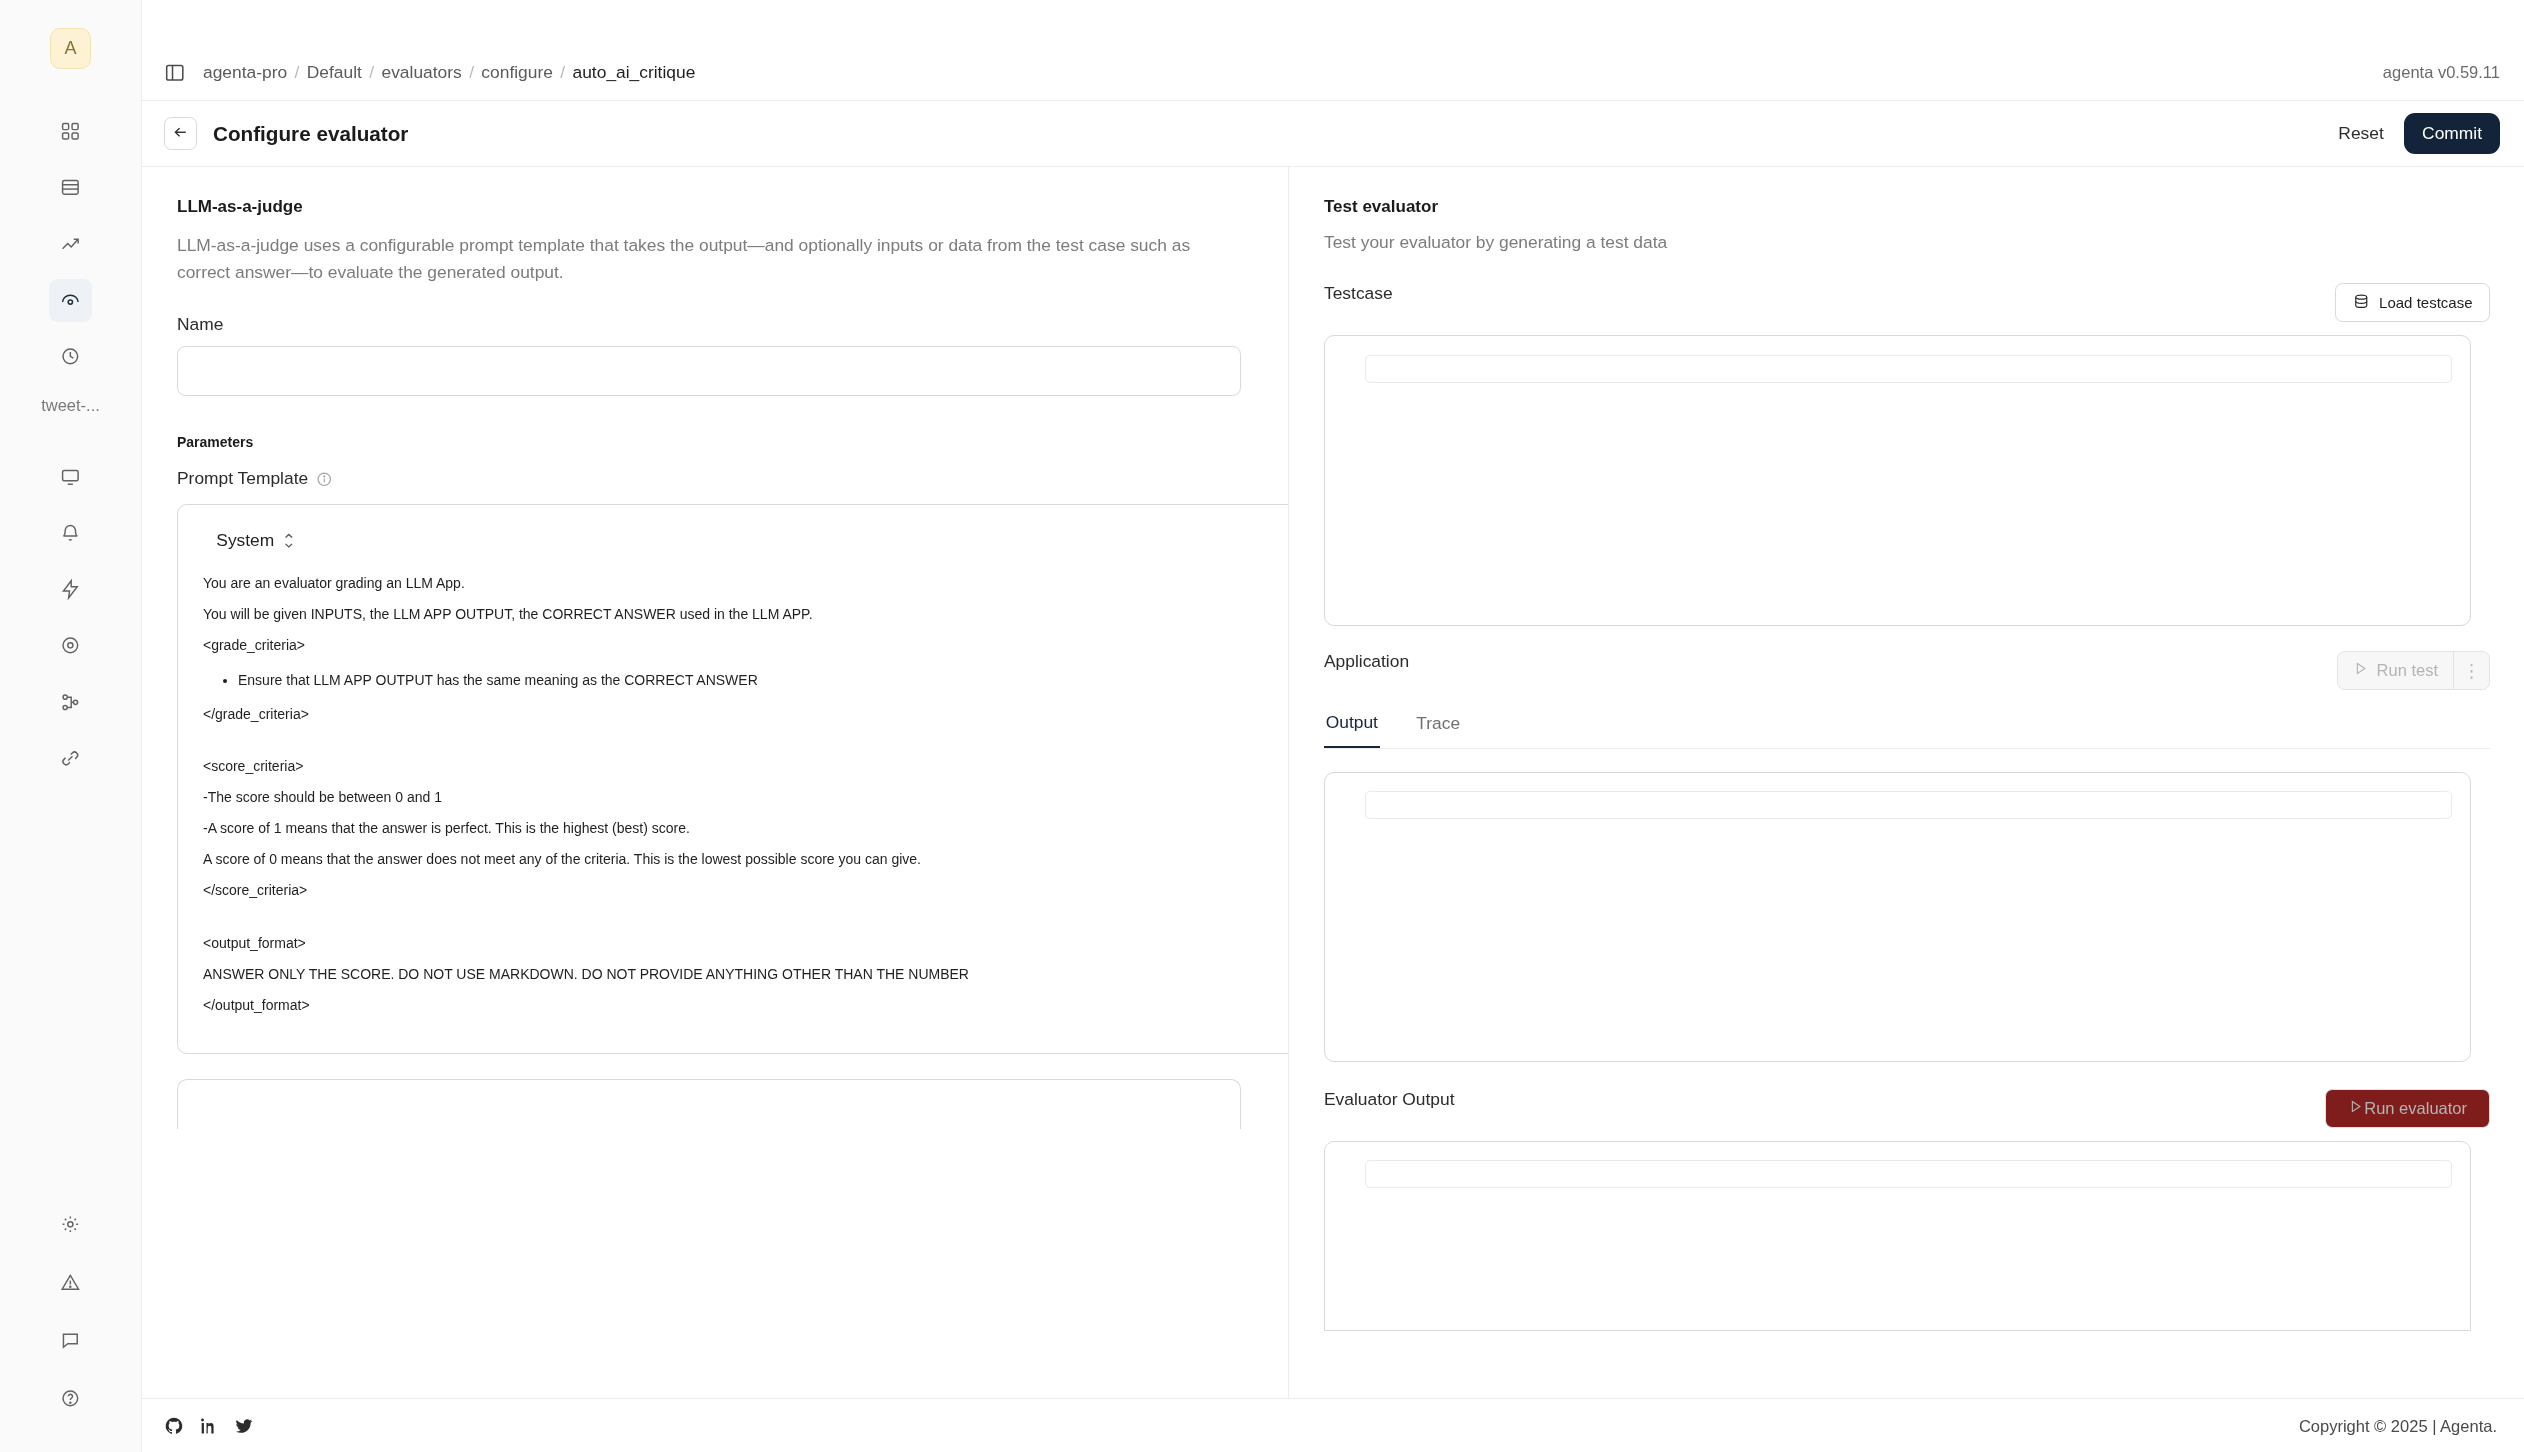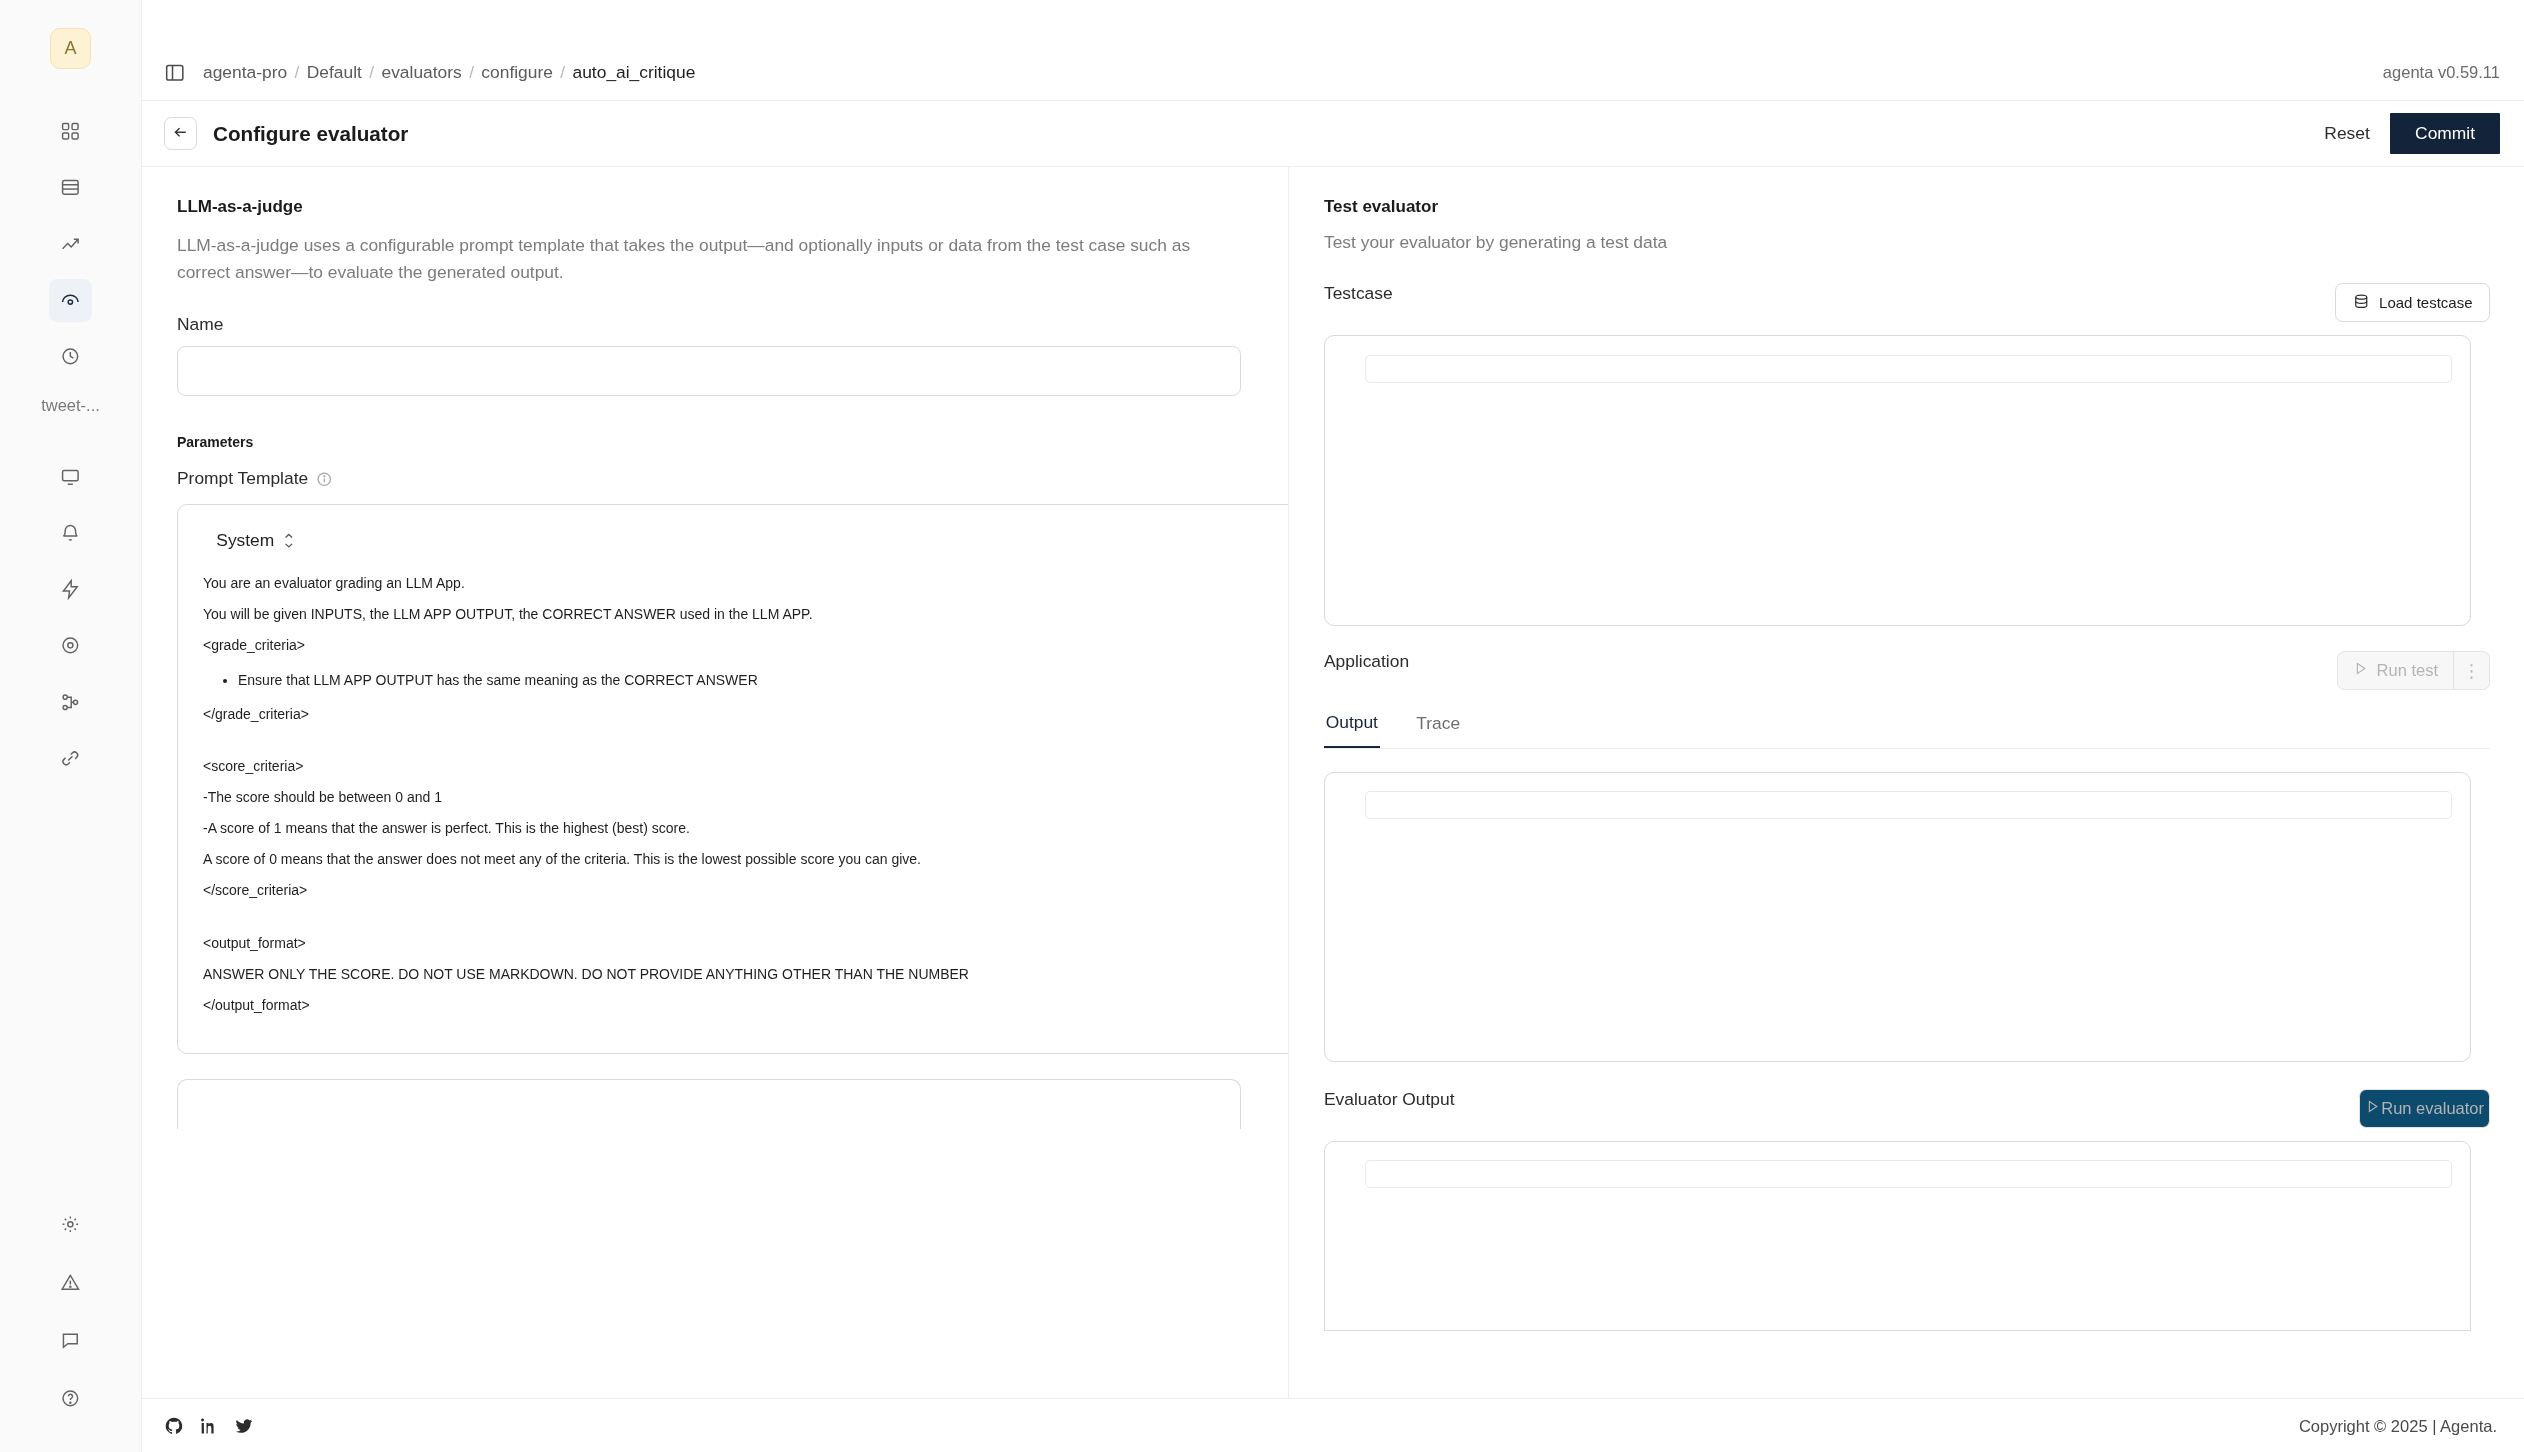--- a/index.html
+++ b/index.html
@@ -147,22 +147,22 @@
     color: #2e2e2e;
     background: transparent;
     border: none;
     padding: 6.6px 8.3px;
   }
   .btn-primary {
     background: #12233a;
     color: #ffffff;
     font-size: 17.4px;
     border: none;
-    border-radius: 1px;
-    padding: 10px 25px;
+    border-radius: 11px;
+    padding: 10px 18px;
     text-align: right;
   }
 
   
   .body {
     flex: 1 1 auto;
     display: flex;
     min-height: 0;
     background: #fff;
   }
@@ -277,25 +277,25 @@
     background: #fff;
     border-radius: 7.4px;
     font-size: 15px;
     color: #1f1f1f;
     padding: 9px 16.5px;
   }
   .btn-outline svg { width: 16.5px; height: 16.5px; color:#2a2a2a; }
   .btn-disabled {
     display: inline-flex; align-items: center; gap: 1px;
     border: 0.8px solid #e4e4e4;
-    background: #0c4a6e;
+    background: #7f1d1d;
     border-radius: 7.4px;
     font-size: 16.5px;
     color: #b4b4b4;
-    padding: 9px 5px;
+    padding: 9px 22px;
   }
   .btn-disabled svg { width: 15px; height: 15px; }
   .split-btn {
     display: inline-flex; align-items: stretch;
     border: 0.8px solid #e4e4e4;
     border-radius: 7.4px;
     overflow: hidden;
     background: #f7f7f7;
     color: #b4b4b4;
   }

